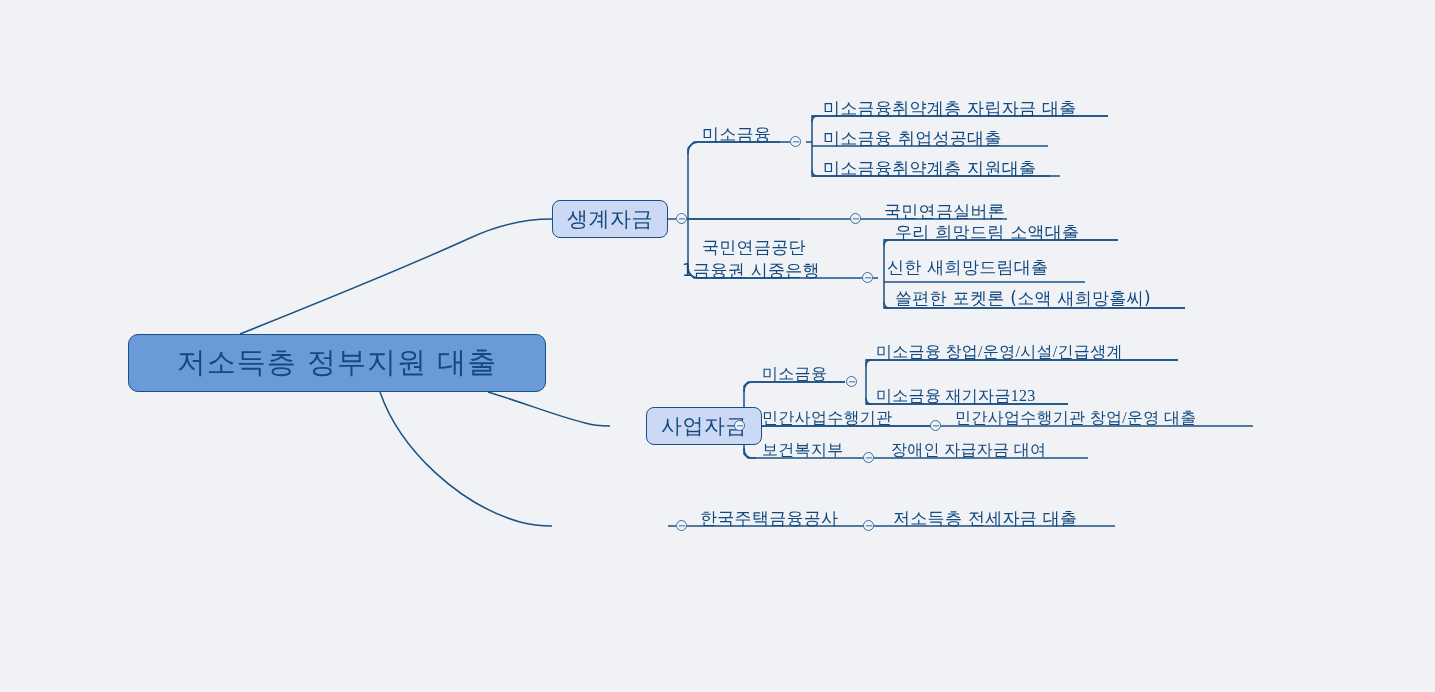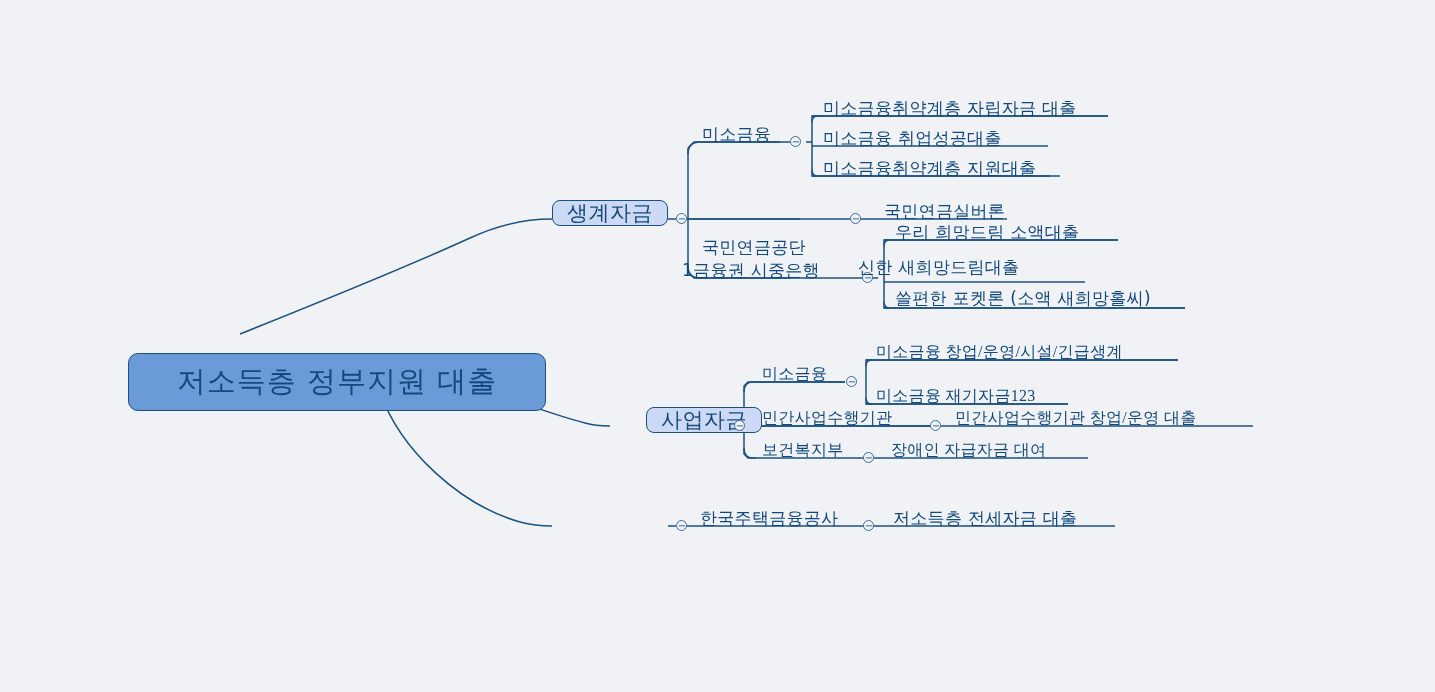--- a/index.html
+++ b/index.html
@@ -42,34 +42,33 @@
     height: 58px;
     background: #6b9ad8;
     border: 1.6px solid #1b4f86;
     border-radius: 10px;
     display: flex;
     align-items: center;
     justify-content: center;
     color: #16497e;
     font-size: 29px;
     letter-spacing: 1px;
-    margin-top: 19px;
   }
   
   .branch-node {
     background: #ccd9f4;
     border: 1.5px solid #1b4f86;
     border-radius: 8px;
     display: flex;
     align-items: center;
     justify-content: center;
     color: #16497e;
     font-size: 21px;
     letter-spacing: 0.5px;
-    height: 26px;
+    height: 38px;
   }
   #node-saenggye { left: 552px; top: 200px; width: 116px; }
   #node-saeop    { left: 610px; top: 407px; width: 116px; margin-left: 36px; }
   #node-jeonse   { left: 552px; top: 507px; width: 116px; }
 
   
   .label {
     position: absolute;
     white-space: nowrap;
     color: #10487f;
@@ -196,21 +195,21 @@
   <div class="label sz17" style="left:823px; top:160px;">미소금융취약계층 지원대출</div>
 
   <div class="label sz17" style="left:702px; top:191px;margin-top:48px;">국민연금공단</div>
   <div class="toggle" style="left:850px; top:213px;"></div>
   <div class="label sz17" style="left:884px; top:203px;">국민연금실버론</div>
 
   <div class="label sz17" style="left:682px; top:262px;">1금융권 시중은행</div>
   <div class="toggle" style="left:862px; top:272px;"></div>
 
   <div class="label sz17" style="left:895px; top:224px;">우리 희망드림 소액대출</div>
-  <div class="label sz17" style="left:858px; top:259px;">신한 새희망드림대출</div>
+  <div class="label sz17" style="left:887px; top:259px;">신한 새희망드림대출</div>
   <div class="label sz17" style="left:895px; top:290px;">쓸편한 포켓론 (소액 새희망홀씨)</div>
 
   <div class="label sz16" style="left:762px; top:366px;">미소금융</div>
   <div class="toggle" style="left:846px; top:376px;"></div>
 
   <div class="label sz16" style="left:876px; top:344px;">미소금융 창업/운영/시설/긴급생계</div>
   <div class="label sz16" style="left:876px; top:388px;">미소금융 재기자금123</div>
 
   <div class="label sz16" style="left:762px; top:410px;">민간사업수행기관</div>
   <div class="toggle" style="left:930px; top:420px;"></div>

